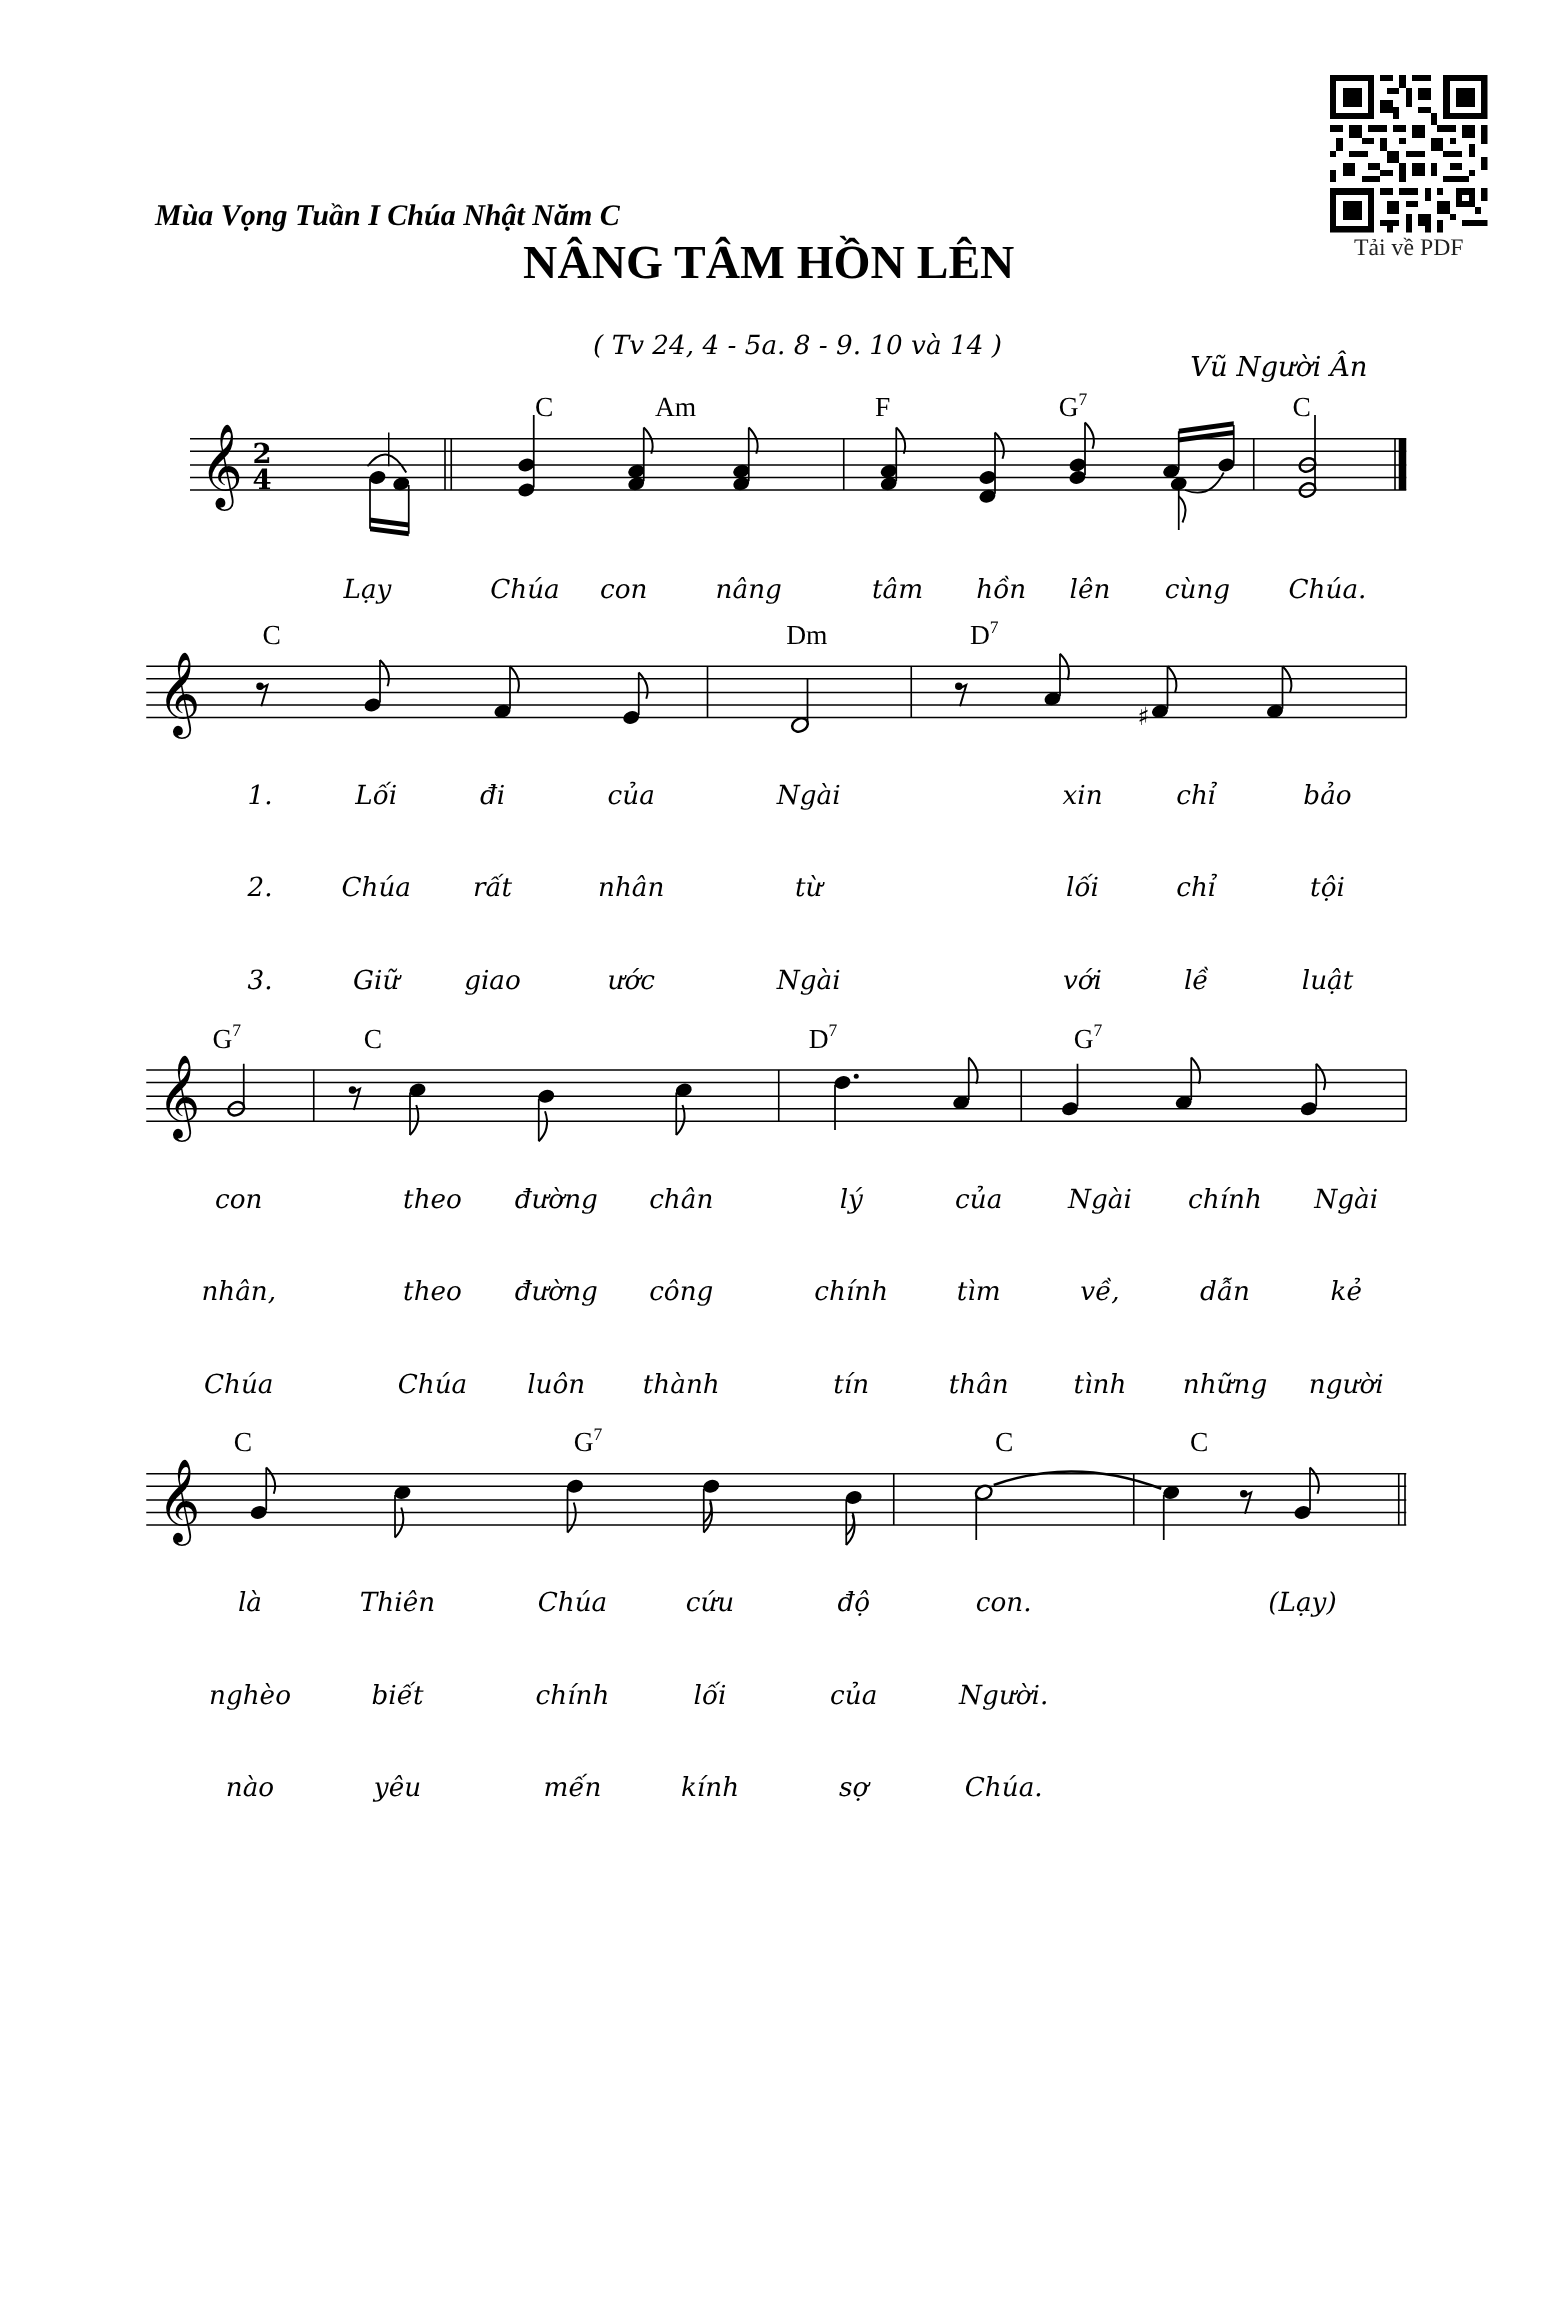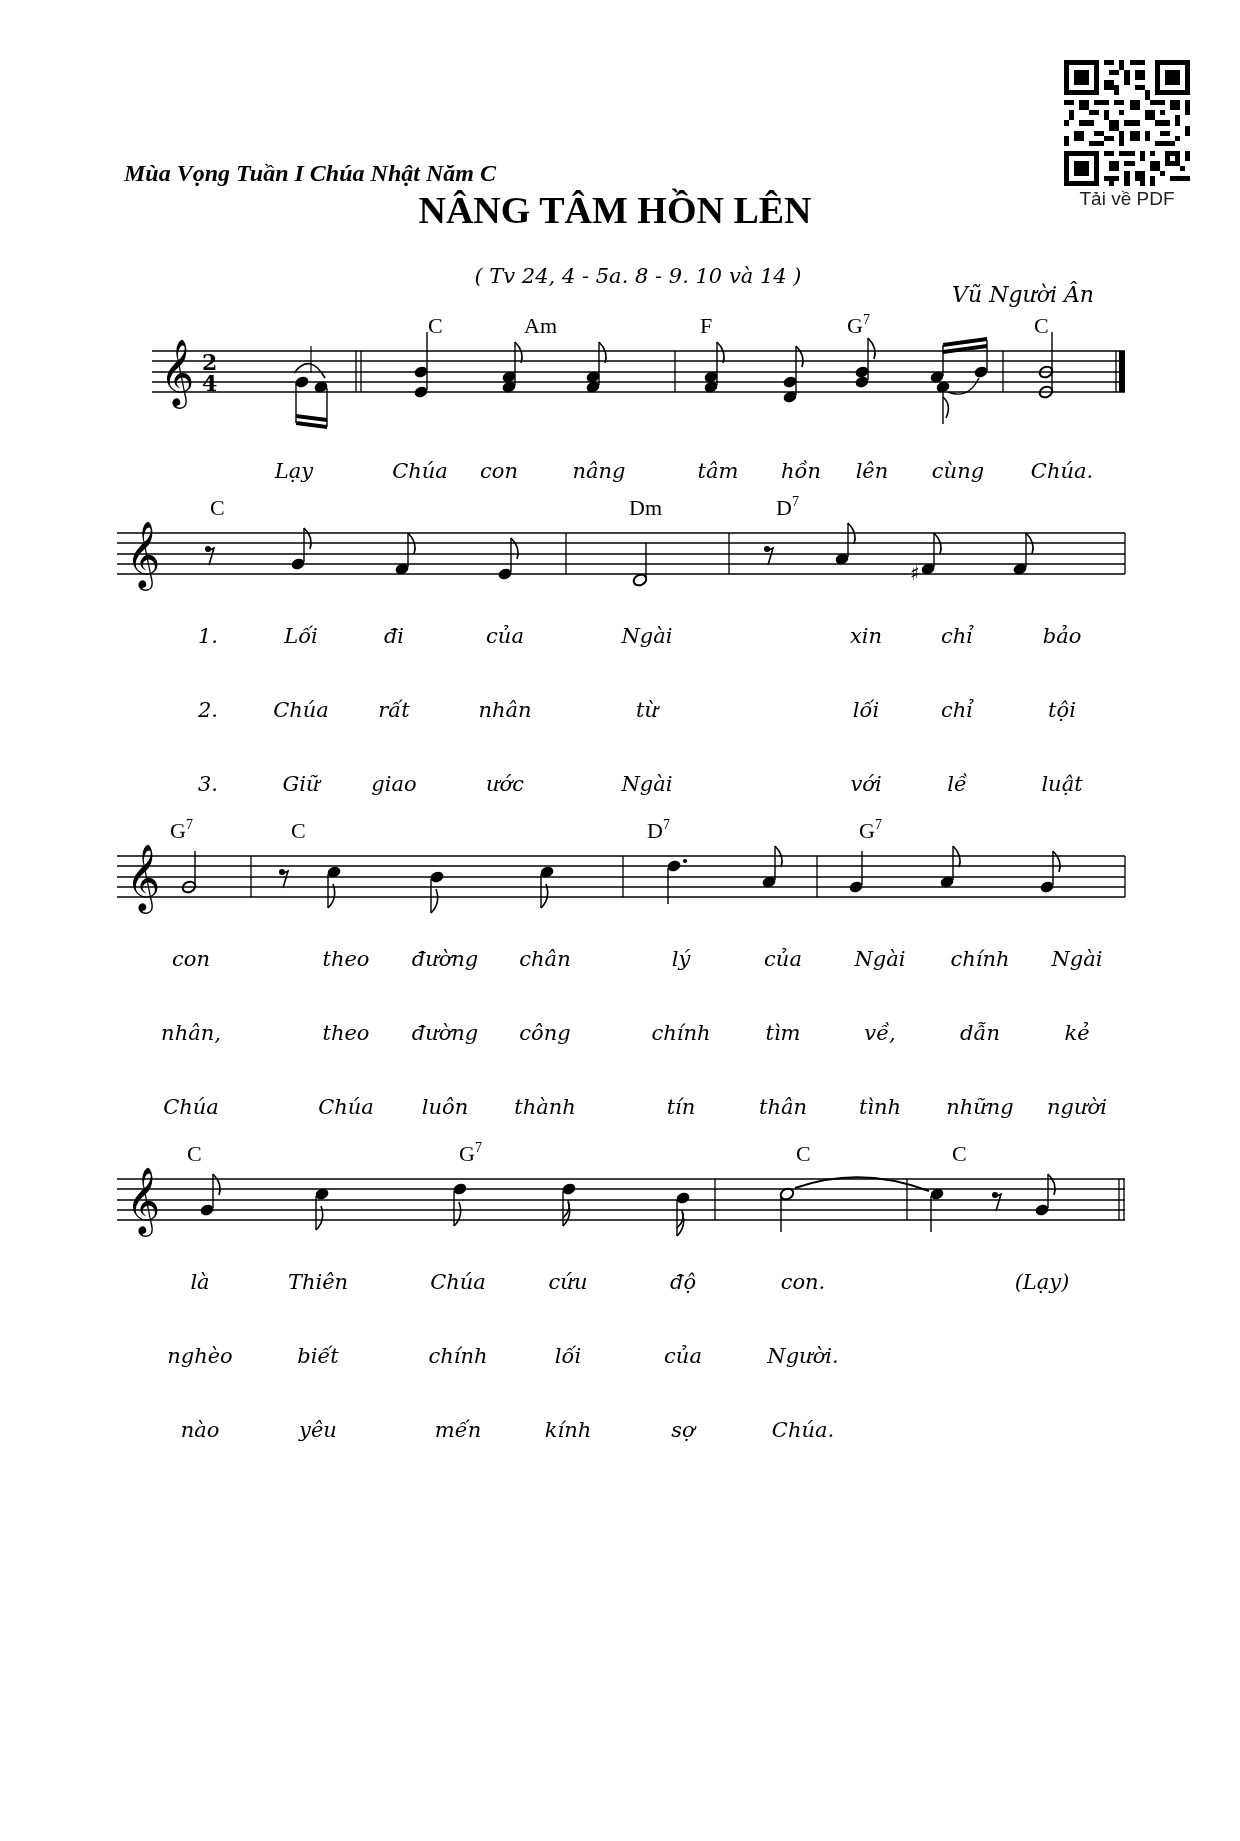--- a/index.html
+++ b/index.html
@@ -3,21 +3,21 @@
 <meta charset="utf-8">
 <style>
   html, body { margin:0; padding:0; background:#fff; }
   body { width:1240px; height:1841px; position:relative; overflow:hidden; color:#000; font-family:"DejaVu Serif", serif; }
   .abs { position:absolute; white-space:nowrap; }
   .header-sub { left:124px; top:120px; font-family:"Liberation Serif", serif; font-style:italic; font-weight:bold; font-size:24px;margin-top:40px; }
   .title { left:0; width:1230px; top:188px; text-align:center; font-family:"Liberation Serif", serif; font-weight:bold; font-size:38px; }
   .psalm { left:0; width:1220px; top:264px; text-align:center; font-family:"DejaVu Serif", serif; font-style:italic; font-size:21px;margin-left:28px; }
   .composer { right:146px; top:282px; font-family:"DejaVu Serif", serif; font-style:italic; font-size:22px; }
   .qr { left:1064px; top:60px; width:126px; height:126px; }
-  .qr-label { left:1060px; top:188px; width:134px; text-align:center; font-family:Liberation Sans, sans-serif; font-size:19px; color:#222; }
+  .qr-label { left:1060px; top:188px; width:134px; text-align:center; font-family:Liberation Serif, serif; font-size:19px; color:#222; }
   svg.music { position:absolute; left:0; top:0; }
   .chord { font-family:"Liberation Serif", serif; font-size:22px; }
   .lyric { font-family:"DejaVu Serif", serif; font-style:italic; font-size:21px; text-anchor:middle; }
 </style>
 </head>
 <body>
 
 <div class="abs header-sub">Mùa Vọng Tuần I  Chúa Nhật Năm C</div>
 <div class="abs title">NÂNG TÂM HỒN LÊN</div>
 <div class="abs psalm">( Tv 24, 4 - 5a. 8 - 9. 10 và 14 )</div>

